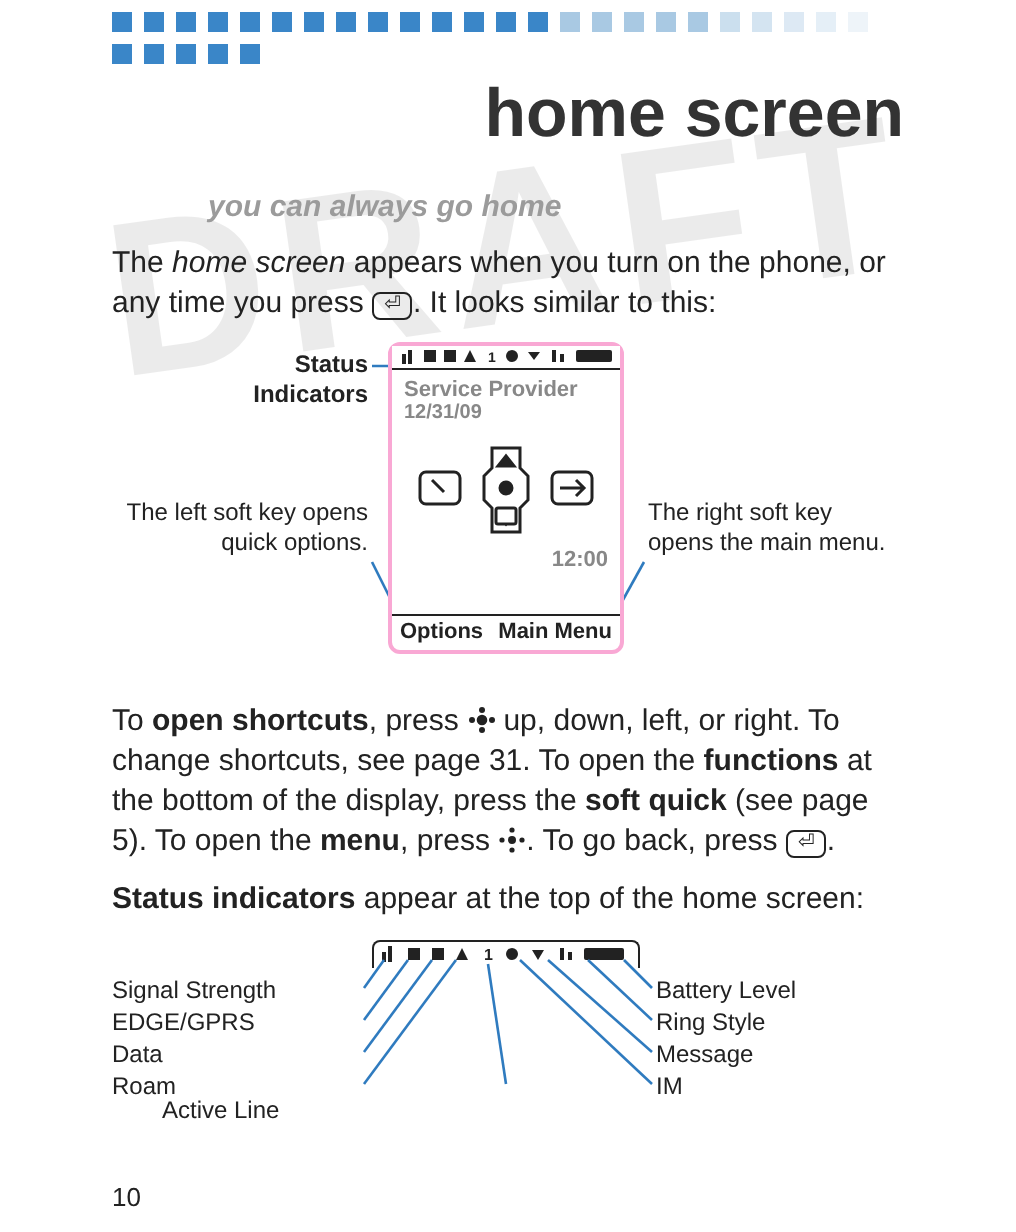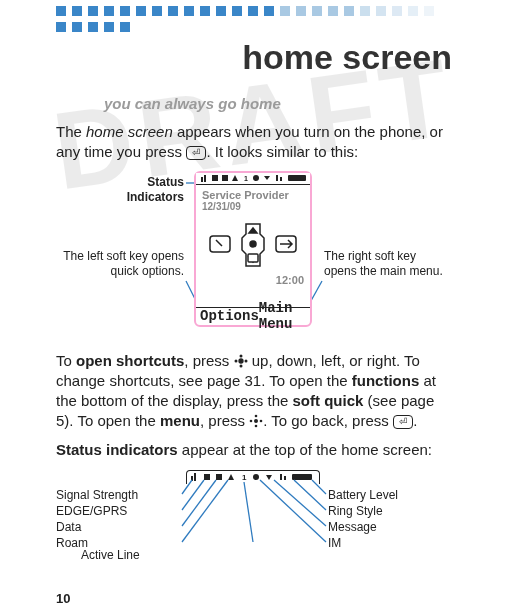--- a/index.html
+++ b/index.html
@@ -134,23 +134,22 @@
   }
   .softbar {
     position:absolute;
     bottom:0; left:0; right:0;
     height:18px;
     border-top:1.5px solid #222;
     display:flex;
     justify-content:space-between;
     align-items:center;
     padding:0 4px;
-    font-size:14px;
+    font-size:11px;
     font-weight:700;
-    font-family:Liberation Mono, monospace;
   }
 
   
   .status-fig {
     position: relative;
     width: 396px;
     height: 100px;
     margin: 4px auto 0 auto;
   }
   .status-strip {
@@ -164,21 +163,21 @@
     display:flex; align-items:center; justify-content:space-around;
     padding:0 3px;
   }
   .lbl { position:absolute; font-size:12px; }
   .lbl.left { text-align:left; }
   .line { stroke:#2f7bbf; stroke-width:1.3; fill:none; }
 
   .pagenum {
     position:absolute;
     left:56px; bottom:10px;
-    font-weight:700;
+    font-weight:400;
     font-size:13px;
   }
 </style>
 </head>
 <body>
 
 <div class="banner">
   <svg width="508" height="70">
     <g fill="#3a86c8">
       <rect x="56" y="6" width="10" height="10"></rect>

